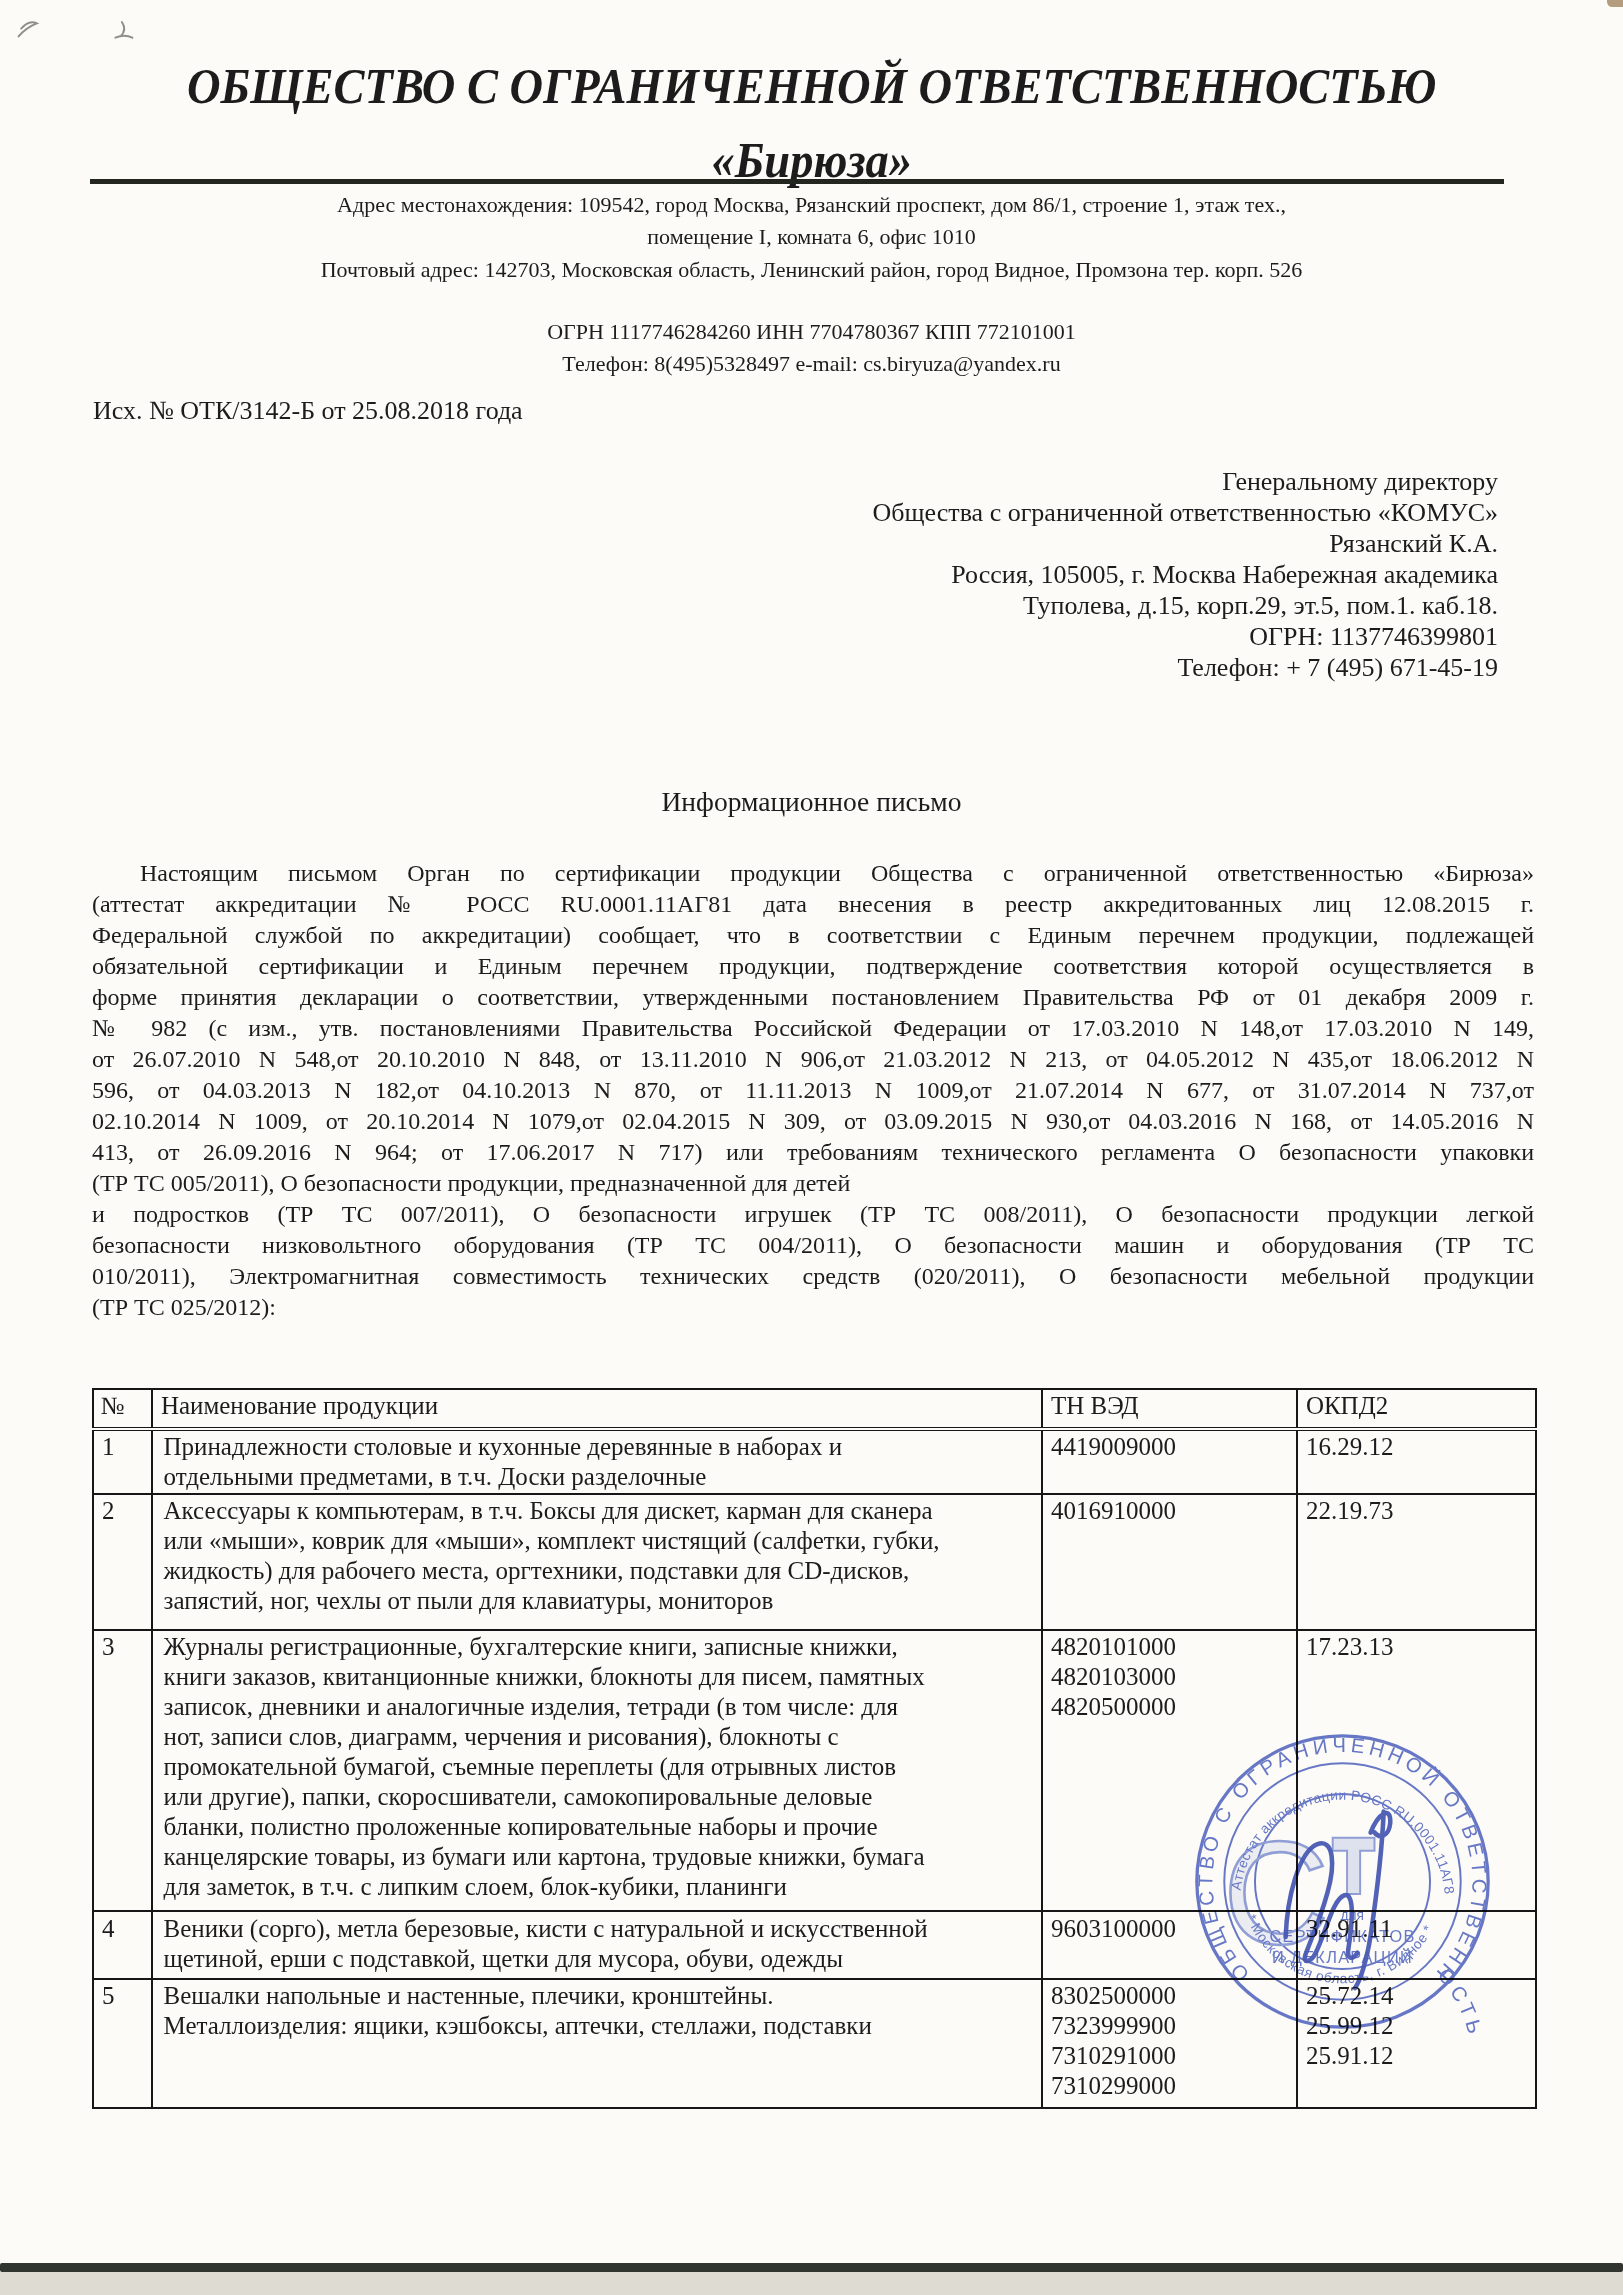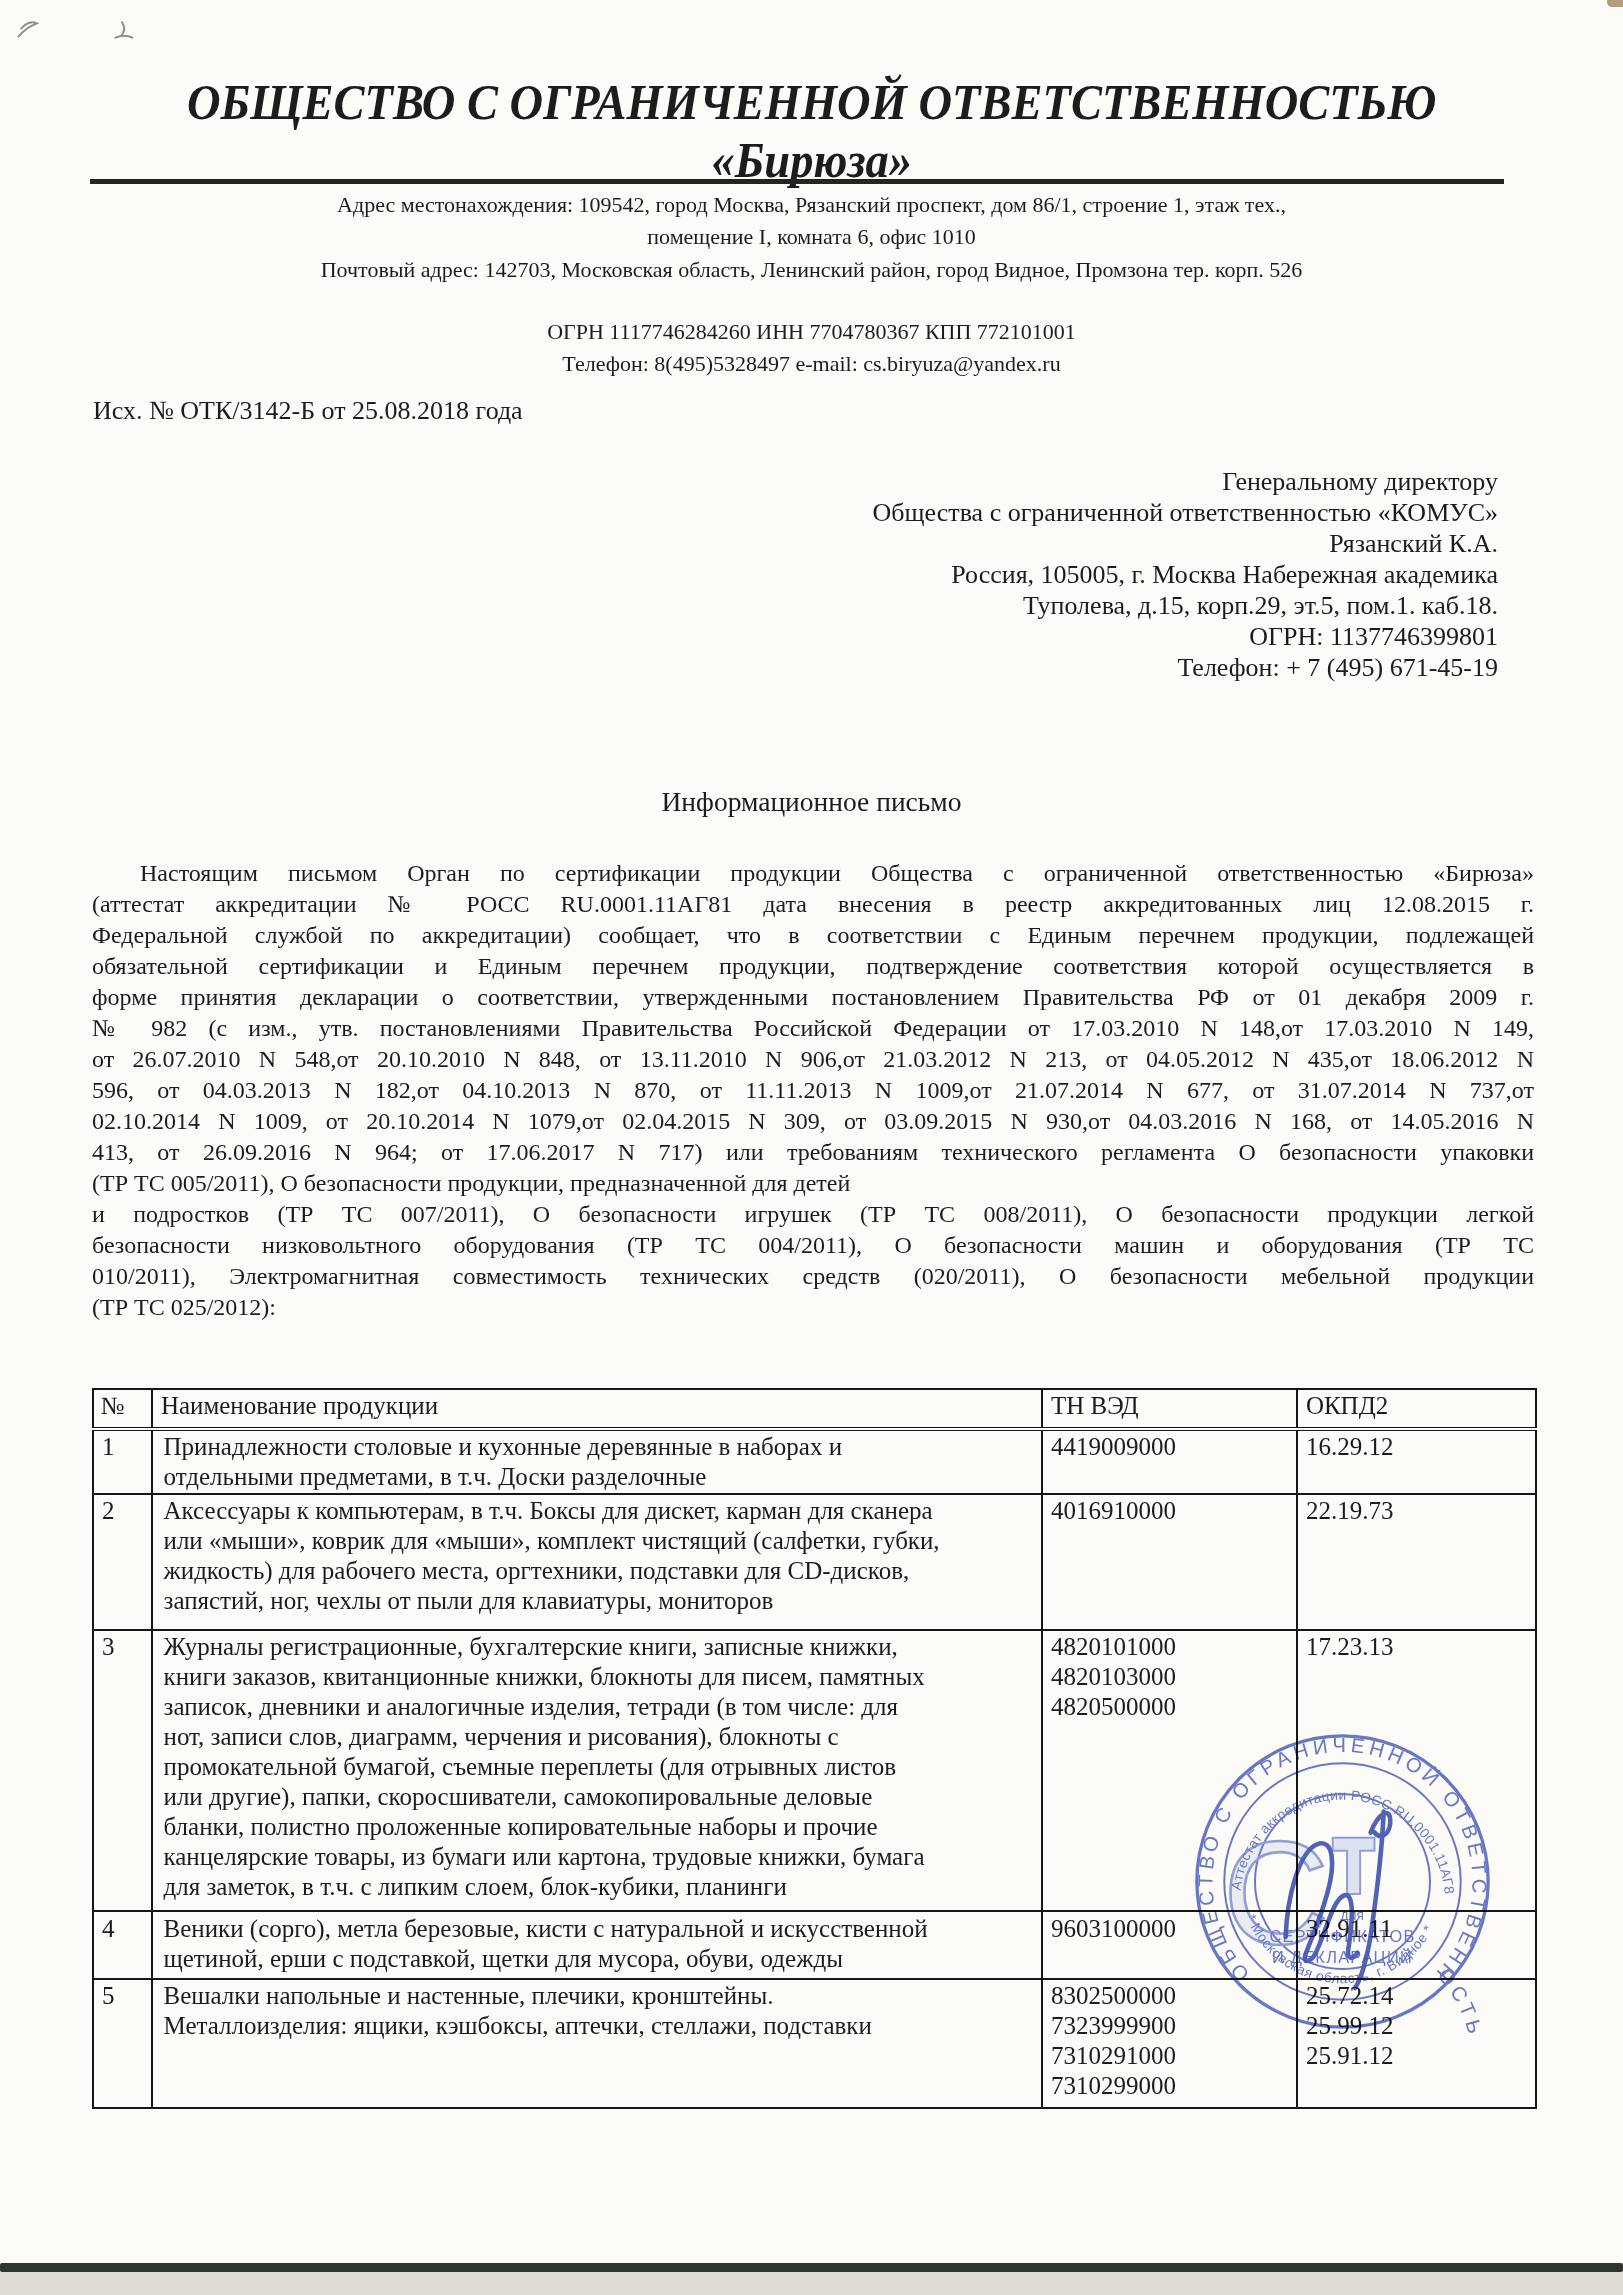--- a/index.html
+++ b/index.html
@@ -5,21 +5,21 @@
   html,body{margin:0;padding:0;background:#777;}
   .page{
     position:relative;width:1623px;height:2295px;margin:0 auto;
     background:#fcfbf8;color:#1c1c1c;overflow:hidden;
     font-family:"Liberation Serif",serif;
   }
   
   .co-line{position:absolute;left:0;right:0;text-align:center;
     font-weight:bold;font-style:italic;font-size:50px;line-height:1;}
   .co-line>span{display:inline-block;transform:scaleX(.93);}
-  .co1{top:77px;}
+  .co1{top:61px;}
   .co2{top:135px;}
   .lh-rule{position:absolute;left:90px;top:179px;width:1414px;height:4.6px;background:#23251f;}
   .center-line{position:absolute;left:0;right:0;text-align:center;font-size:22px;line-height:30px;}
   .addr1{top:190px;} .addr2{top:222px;font-family:Liberation Serif, serif;} .addr3{top:255px;}
   .reg{top:317px;} .phone{top:349px;}
   .ref-line{position:absolute;left:93px;top:396px;font-size:26px;}
   
   .recipient{position:absolute;top:466px;right:125px;text-align:right;
     font-size:26px;line-height:31px;}
   

